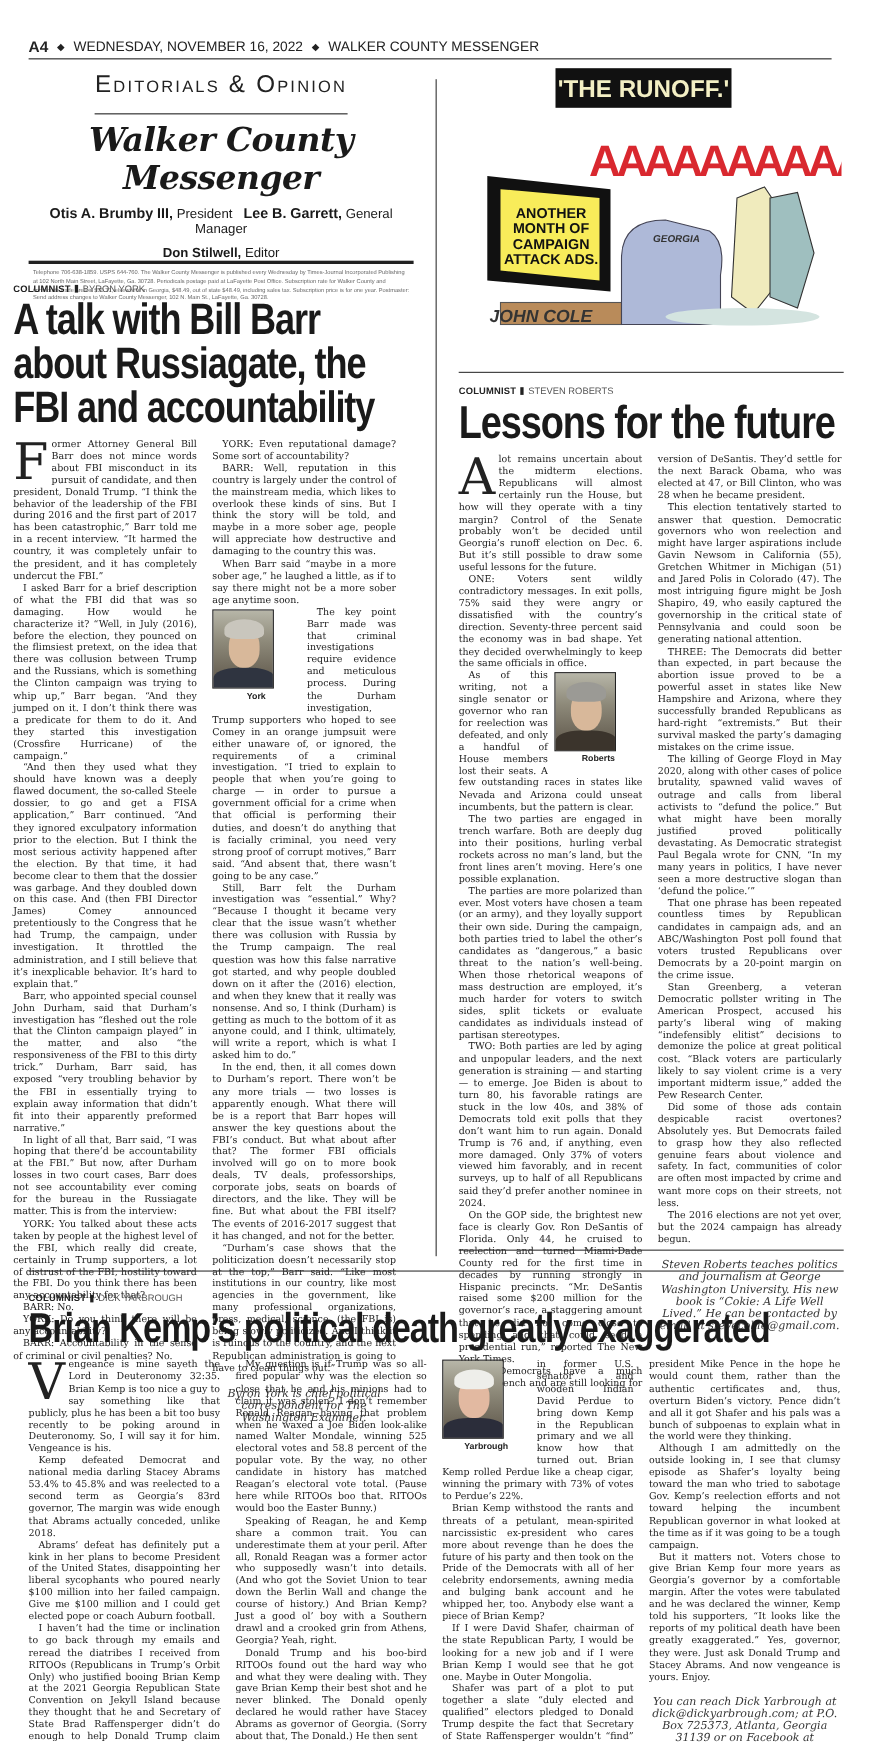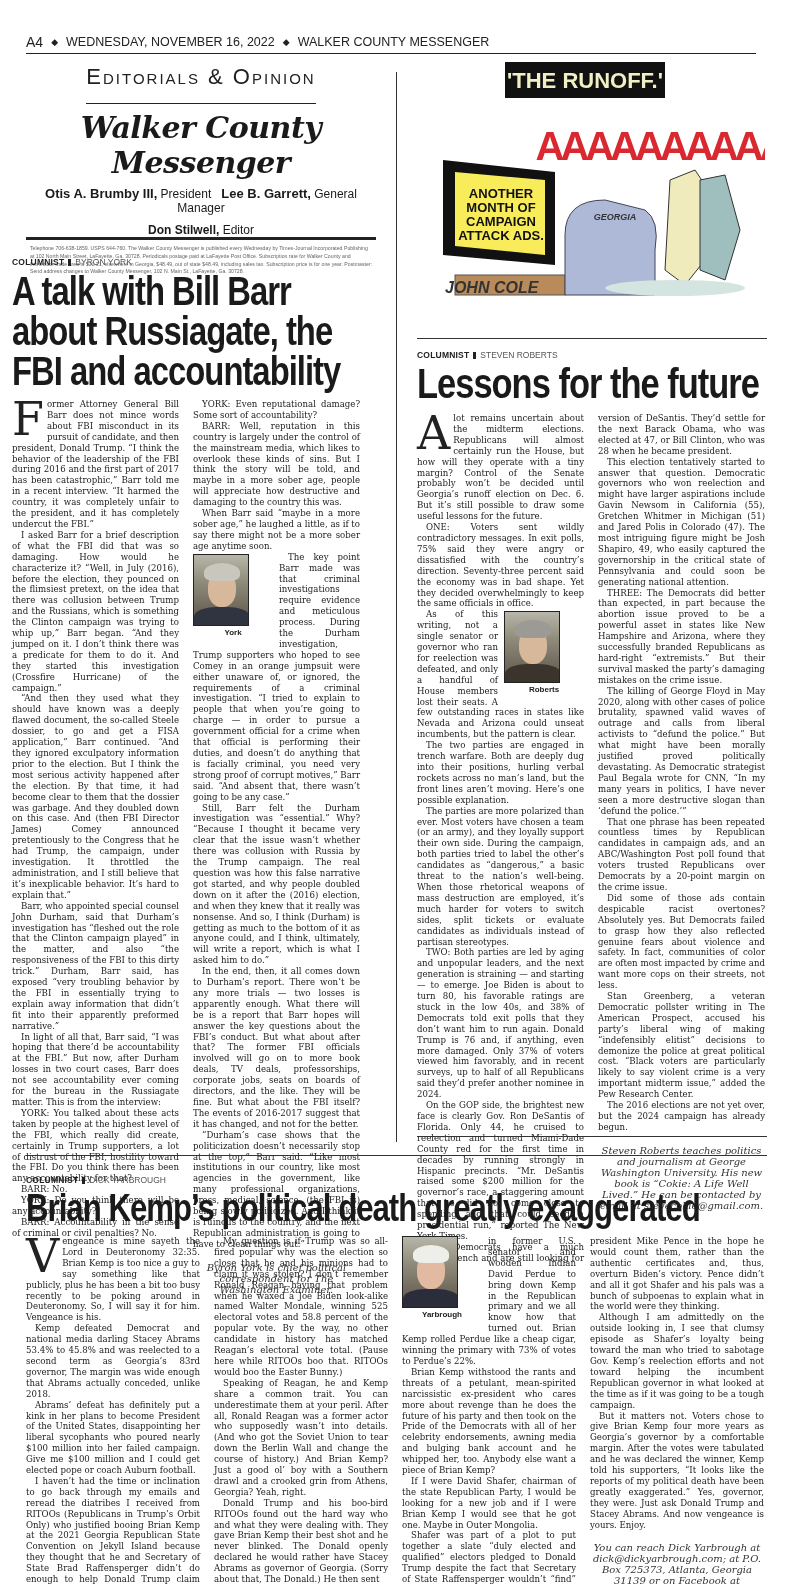--- a/index.html
+++ b/index.html
@@ -1,21 +1,21 @@
 <!DOCTYPE html>
 <html><head>
 <meta charset="utf-8">
 <style>
   * { box-sizing: border-box; margin: 0; padding: 0; }
   html, body { width: 792px; height: 1584px; background: #ffffff; overflow: hidden; }
   body { font-family: "DejaVu Serif", serif; color: #1a1a1a; position: relative; }
 
   .topbar { position: absolute; left: 26px; top: 34px; width: 730px; height: 20px; border-bottom: 1.5px solid #222;
     font-family: "Liberation Sans", sans-serif; font-size: 12.5px; color: #222; display: flex; align-items: center; gap: 8px; padding-bottom: 4px; }
-  .topbar .page { font-weight: normal; font-size: 14px; }
+  .topbar .page { font-weight: bold; font-size: 14px; }
   .topbar .dia { font-size: 9px; }
 
   .masthead { position: absolute; left: 26px; top: 64px; width: 350px; text-align: center; }
   .section-title { font-family: "Liberation Sans", sans-serif; font-size: 22px; letter-spacing: 2px; font-variant: small-caps; color: #222; display: inline-block; border-bottom: 1px solid #222; padding-bottom: 13px; }
   .paper-name { font-family: "DejaVu Serif", serif; font-size: 30px; font-weight: bold; margin-top: 6px; letter-spacing: -0.5px; font-style: italic; }
   .people { font-family: "Liberation Sans", sans-serif; font-size: 12px; margin-top: 6px; }
   .people b { font-size: 13px; }
   .editor { font-family: "Liberation Sans", sans-serif; font-size: 12px; margin-top: 8px; }
   .fineprint { font-family: "Liberation Sans", sans-serif; font-size: 5.2px; color: #666; text-align: left; margin-top: 8px; line-height: 1.5; padding: 0 4px; }
   .rule-thick { position: absolute; left: 26px; top: 237px; width: 350px; height: 3px; background: #222; }
@@ -178,22 +178,22 @@
       <p>TWO: Both parties are led by aging and unpopular leaders, and the next generation is straining — and starting — to emerge. Joe Biden is about to turn 80, his favorable ratings are stuck in the low 40s, and 38% of Democrats told exit polls that they don’t want him to run again. Donald Trump is 76 and, if anything, even more damaged. Only 37% of voters viewed him favorably, and in recent surveys, up to half of all Republicans said they’d prefer another nominee in 2024.</p>
       <p>On the GOP side, the brightest new face is clearly Gov. Ron DeSantis of Florida. Only 44, he cruised to reelection and turned Miami-Dade County red for the first time in decades by running strongly in Hispanic precincts. “Mr. DeSantis raised some $200 million for the governor’s race, a staggering amount that he did not come close to spending and that could seed a presidential run,” reported The New York Times.</p>
       <p>The Democrats have a much weaker bench and are still looking for their</p>
     </div>
     <div>
       <p class="nodent">version of DeSantis. They’d settle for the next Barack Obama, who was elected at 47, or Bill Clinton, who was 28 when he became president.</p>
       <p>This election tentatively started to answer that question. Democratic governors who won reelection and might have larger aspirations include Gavin Newsom in California (55), Gretchen Whitmer in Michigan (51) and Jared Polis in Colorado (47). The most intriguing figure might be Josh Shapiro, 49, who easily captured the governorship in the critical state of Pennsylvania and could soon be generating national attention.</p>
       <p>THREE: The Democrats did better than expected, in part because the abortion issue proved to be a powerful asset in states like New Hampshire and Arizona, where they successfully branded Republicans as hard-right “extremists.” But their survival masked the party’s damaging mistakes on the crime issue.</p>
       <p>The killing of George Floyd in May 2020, along with other cases of police brutality, spawned valid waves of outrage and calls from liberal activists to “defund the police.” But what might have been morally justified proved politically devastating. As Democratic strategist Paul Begala wrote for CNN, “In my many years in politics, I have never seen a more destructive slogan than ‘defund the police.’”</p>
       <p>That one phrase has been repeated countless times by Republican candidates in campaign ads, and an ABC/Washington Post poll found that voters trusted Republicans over Democrats by a 20-point margin on the crime issue.</p>
+      <p>Stan Greenberg, a veteran Democratic pollster writing in The American Prospect, accused his party’s liberal wing of making “indefensibly elitist” decisions to demonize the police at great political cost. “Black voters are particularly likely to say violent crime is a very important midterm issue,” added the Pew Research Center.</p>
       <p>Did some of those ads contain despicable racist overtones? Absolutely yes. But Democrats failed to grasp how they also reflected genuine fears about violence and safety. In fact, communities of color are often most impacted by crime and want more cops on their streets, not less.</p>
-      <p>Stan Greenberg, a veteran Democratic pollster writing in The American Prospect, accused his party’s liberal wing of making “indefensibly elitist” decisions to demonize the police at great political cost. “Black voters are particularly likely to say violent crime is a very important midterm issue,” added the Pew Research Center.</p>
       <p>The 2016 elections are not yet over, but the 2024 campaign has already begun.</p>
       <div class="tagline">Steven Roberts teaches politics and journalism at George Washington University. His new book is “Cokie: A Life Well Lived.” He can be contacted by email at stevecokie@gmail.com.</div>
     </div>
   </div>
 </div>
 <div class="art2-rule"></div>
 
 <div class="hrule-full"></div>
 
 <div class="art3">

